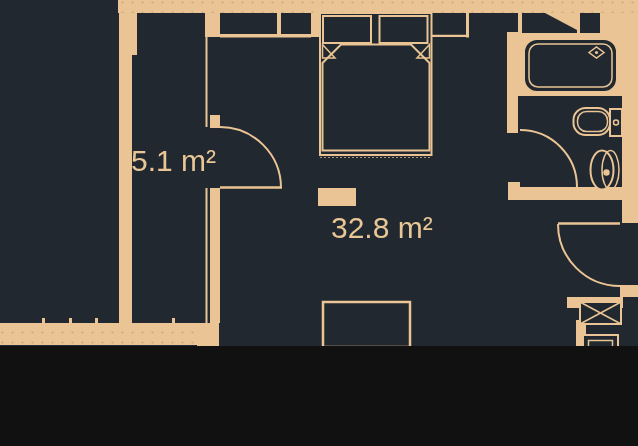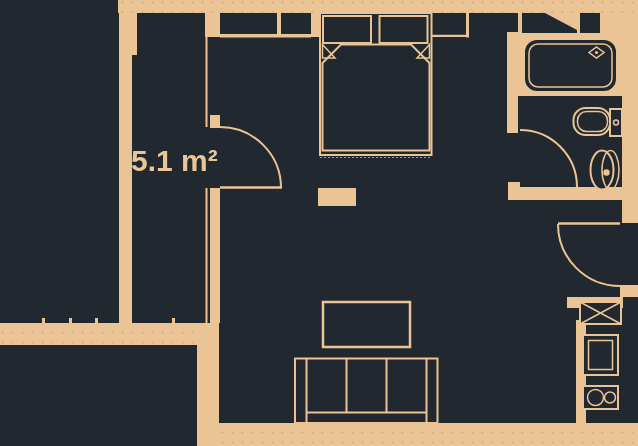--- a/index.html
+++ b/index.html
@@ -1,21 +1,21 @@
 <!DOCTYPE html>
 <html style="--bg: #212830; --wall: #eac494; --line: #eac494; --dot: rgba(0,0,0,0.13); --text: #e9c695;"><head>
 <meta charset="utf-8">
 <style>
   :root{
     --bg:#212830; --wall:#eac494; --line:#eac494; --dot:rgba(0,0,0,.13); --text:#e9c695;
   }
   html,body{margin:0;padding:0;background:#111;}
   #plan{
-    position:relative;width:638px;height:446px;background:var(--bg);
-    overflow:hidden;font-family:"Liberation Sans",sans-serif;font-weight:bold;
+    position:relative;width:638px;height:346px;background:var(--bg);
+    overflow:hidden;font-family:"Liberation Sans",sans-serif;
   }
   #plan svg{position:absolute;left:0;top:0;}
   .w{fill:var(--wall);}                       
   .b{fill:var(--bg);}                         
   .s{stroke:var(--line);stroke-width:2;fill:none;}          
   .sf{stroke:var(--line);stroke-width:2;fill:var(--bg);}    
   .s15{stroke:var(--line);stroke-width:1.5;fill:none;}
   .s25{stroke:var(--line);stroke-width:2.5;fill:none;}
   .area-label{
     position:absolute;color:var(--text);font-size:30px;line-height:1;
@@ -160,13 +160,14 @@
       </g>
       <g>
         <rect class="sf" x="583" y="386" width="35" height="23"></rect>
         <circle class="s15" cx="595.5" cy="397.5" r="8"></circle>
         <circle class="s15" cx="610" cy="397.5" r="5.5"></circle>
       </g>
     </g>
   </svg>
 
   <div class="area-label lbl-small">5.1 m²</div>
+  <div class="area-label lbl-main">32.8 m²</div>
 </div>
 
 </body></html>

